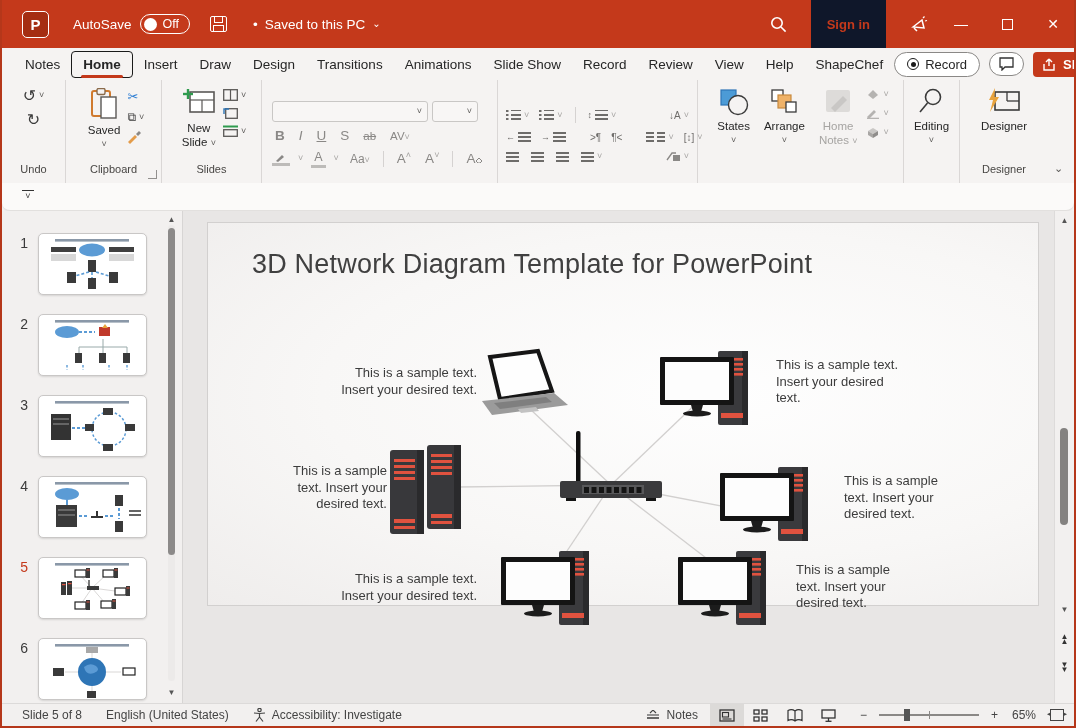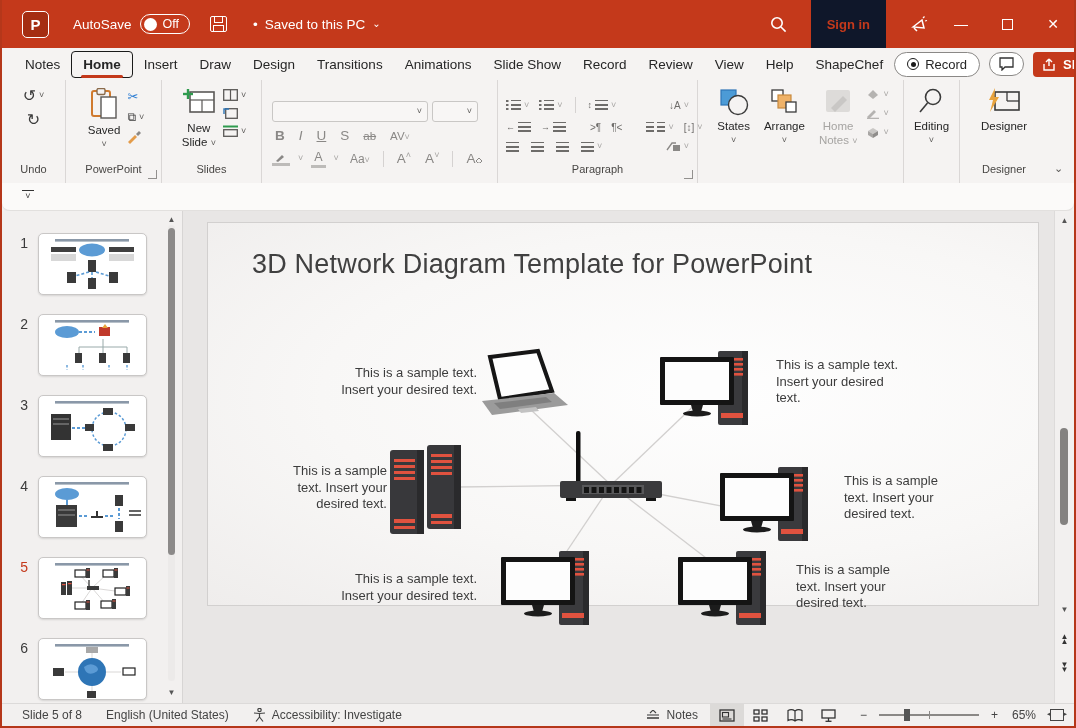--- a/index.html
+++ b/index.html
@@ -217,21 +217,21 @@
               <span class="chev">˅</span>
             </div>
           <div class="sbtn">
             <svg class="ico" width="15" height="14" viewBox="0 0 15 14">
                 <path d="M1,12 L8,5 L10,7 L3,14 Z" fill="#E49C4A"></path>
                 <path d="M9,4 L12,1 L14,3 L11,6 Z" fill="#8a8886"></path>
               </svg>
           </div>
         </div>
       </div>
-      <div class="rg-label"><span>PowerPoint</span><span class="launcher"></span></div>
+      <div class="rg-label"><span>Clipboard</span><span class="launcher"></span></div>
     </div>
 
     <div class="rgroup" style="width:100px">
       <div class="rg-body">
         <div class="bigbtn">
           <svg class="ico" width="32" height="30" viewBox="0 0 32 30">
               <rect x="7" y="4" width="24" height="20" fill="#fff" stroke="#5a5856" stroke-width="1.6"></rect>
               <line x1="7" y1="12" x2="31" y2="12" stroke="#5a5856" stroke-width="1.2"></line>
               <line x1="19" y1="12" x2="19" y2="24" stroke="#5a5856" stroke-width="1.2"></line>
               <line x1="5" y1="1" x2="5" y2="11" stroke="#2E9B4E" stroke-width="2.4"></line>
@@ -371,21 +371,20 @@
           <span style="flex:1"></span>
           <span class="sbtn">
               <svg class="ico" width="16" height="11" viewBox="0 0 16 11">
                 <path d="M2,9 L7,2 L11,2" fill="none" stroke="#8a8886" stroke-width="1.3"></path>
                 <rect x="8" y="4" width="7" height="6" fill="#8a8886"></rect>
               </svg>
               <span class="chev gray">˅</span>
             </span>
         </div>
       </div>
-      <div class="rg-label"><span>Paragraph</span><span class="launcher"></span></div>
     </div>
 
     <div class="rgroup" style="width:206px">
       <div class="rg-body" style="gap:4px">
         <div class="bigbtn">
           <svg class="ico" width="30" height="28" viewBox="0 0 30 28">
               <rect x="2" y="2" width="15" height="15" fill="#4C9BD6" stroke="#2E75B6" stroke-width="1.2"></rect>
               <circle cx="19" cy="17" r="9.5" fill="#F5F3F2" stroke="#3a3a3a" stroke-width="1.4"></circle>
             </svg>
           <span>States</span>

